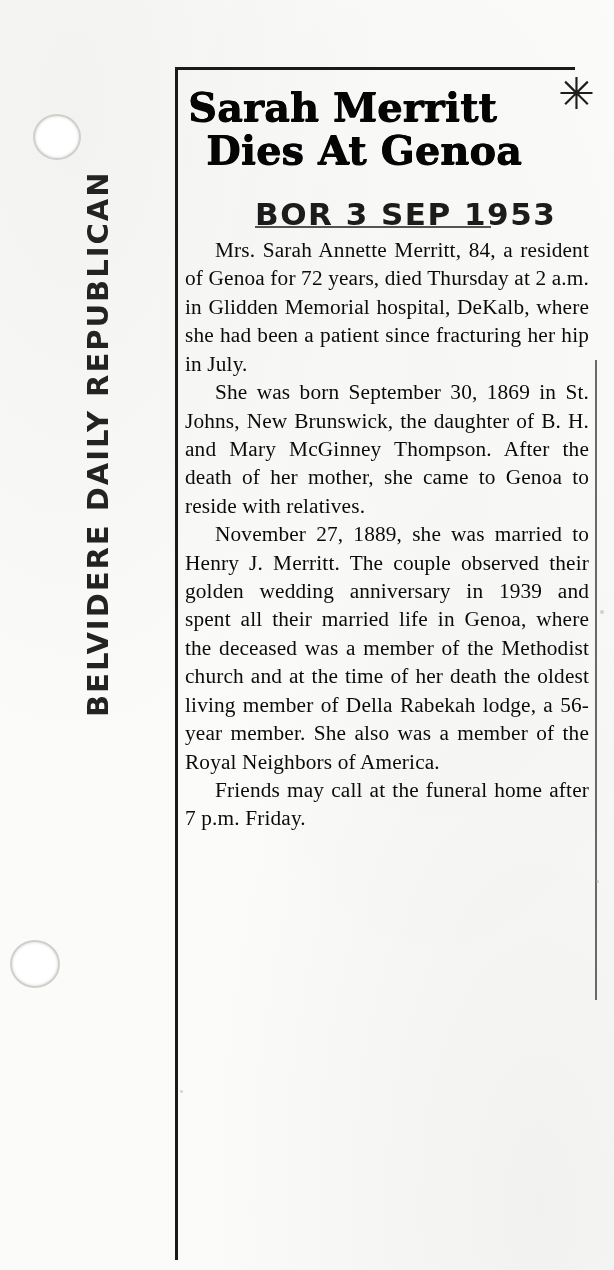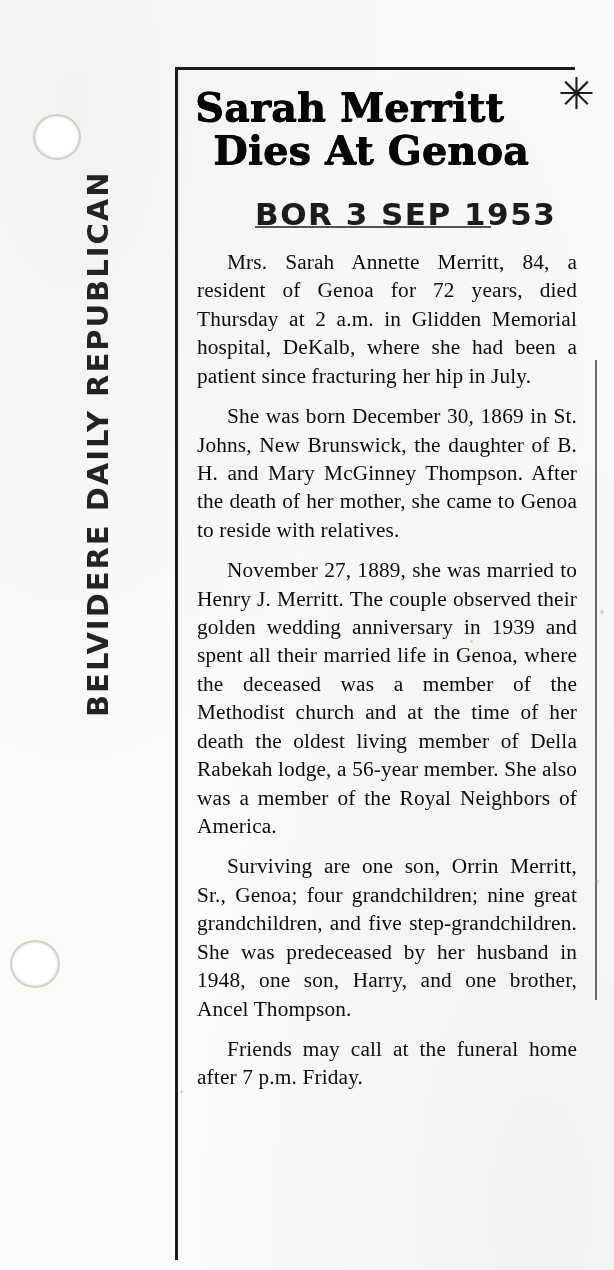--- a/index.html
+++ b/index.html
@@ -102,21 +102,21 @@
     font-size: 44px;
     line-height: 1;
     color: #1d1d1d;
     font-family: "DejaVu Sans", sans-serif;
     z-index: 6;
   }
 
   
   .headline {
     position: absolute;
-    left: 32px;
+    left: 25px;
     top: 26px;
     width: 400px;
     font-family: "DejaVu Serif", serif;
     font-weight: bold;
     font-size: 40px;
     line-height: 1.07;
     letter-spacing: 0px;
     color: #0e0e0e;
     text-shadow: 0.6px 0 0 #0e0e0e, 0 0.6px 0 #111;
   }
@@ -153,21 +153,21 @@
     width: 404px;
     font-family: "Liberation Serif", serif;
     font-size: 21.3px;
     line-height: 1.335;
     color: #141414;
     text-align: justify;
     text-justify: inter-word;
     letter-spacing: 0.15px;
   }
   .body p {
-    margin: 12px;
+    margin: 0;
     text-indent: 30px;
   }
 
   
   .body, .headline, .hand-date, .hand-vertical {
     filter: contrast(1.08);
   }
 
   
   .speck {
@@ -203,19 +203,18 @@
     <div class="headline">
       <span>Sarah Merritt</span>
       <span class="ln2">Dies At Genoa</span>
     </div>
 
     <div class="hand-date">BOR 3 SEP 1953</div>
     <div class="hand-date-underline"></div>
 
     <div class="body">
       <p>Mrs. Sarah Annette Merritt, 84, a resident of Genoa for 72 years, died Thursday at 2 a.m. in Glidden Memorial hospital, DeKalb, where she had been a patient since fracturing her hip in July.</p>
-      <p>She was born December 30, 1869 in St. Johns, New Brunswick, the daughter of B. H. and Mary McGinney Thompson. After the death of her mother, she came to Genoa to reside with relatives.</p>
+      <p>She was born September 30, 1869 in St. Johns, New Brunswick, the daughter of B. H. and Mary McGinney Thompson. After the death of her mother, she came to Genoa to reside with relatives.</p>
       <p>November 27, 1889, she was married to Henry J. Merritt. The couple observed their golden wedding anniversary in 1939 and spent all their married life in Genoa, where the deceased was a member of the Methodist church and at the time of her death the oldest living member of Della Rabekah lodge, a 56-year member. She also was a member of the Royal Neighbors of America.</p>
-      <p>Surviving are one son, Orrin Merritt, Sr., Genoa; four grandchildren; nine great grandchildren, and five step-grandchildren. She was predeceased by her husband in 1948, one son, Harry, and one brother, Ancel Thompson.</p>
       <p>Friends may call at the funeral home after 7 p.m. Friday.</p>
     </div>
   </div>
 </div>
 
 </body></html>

